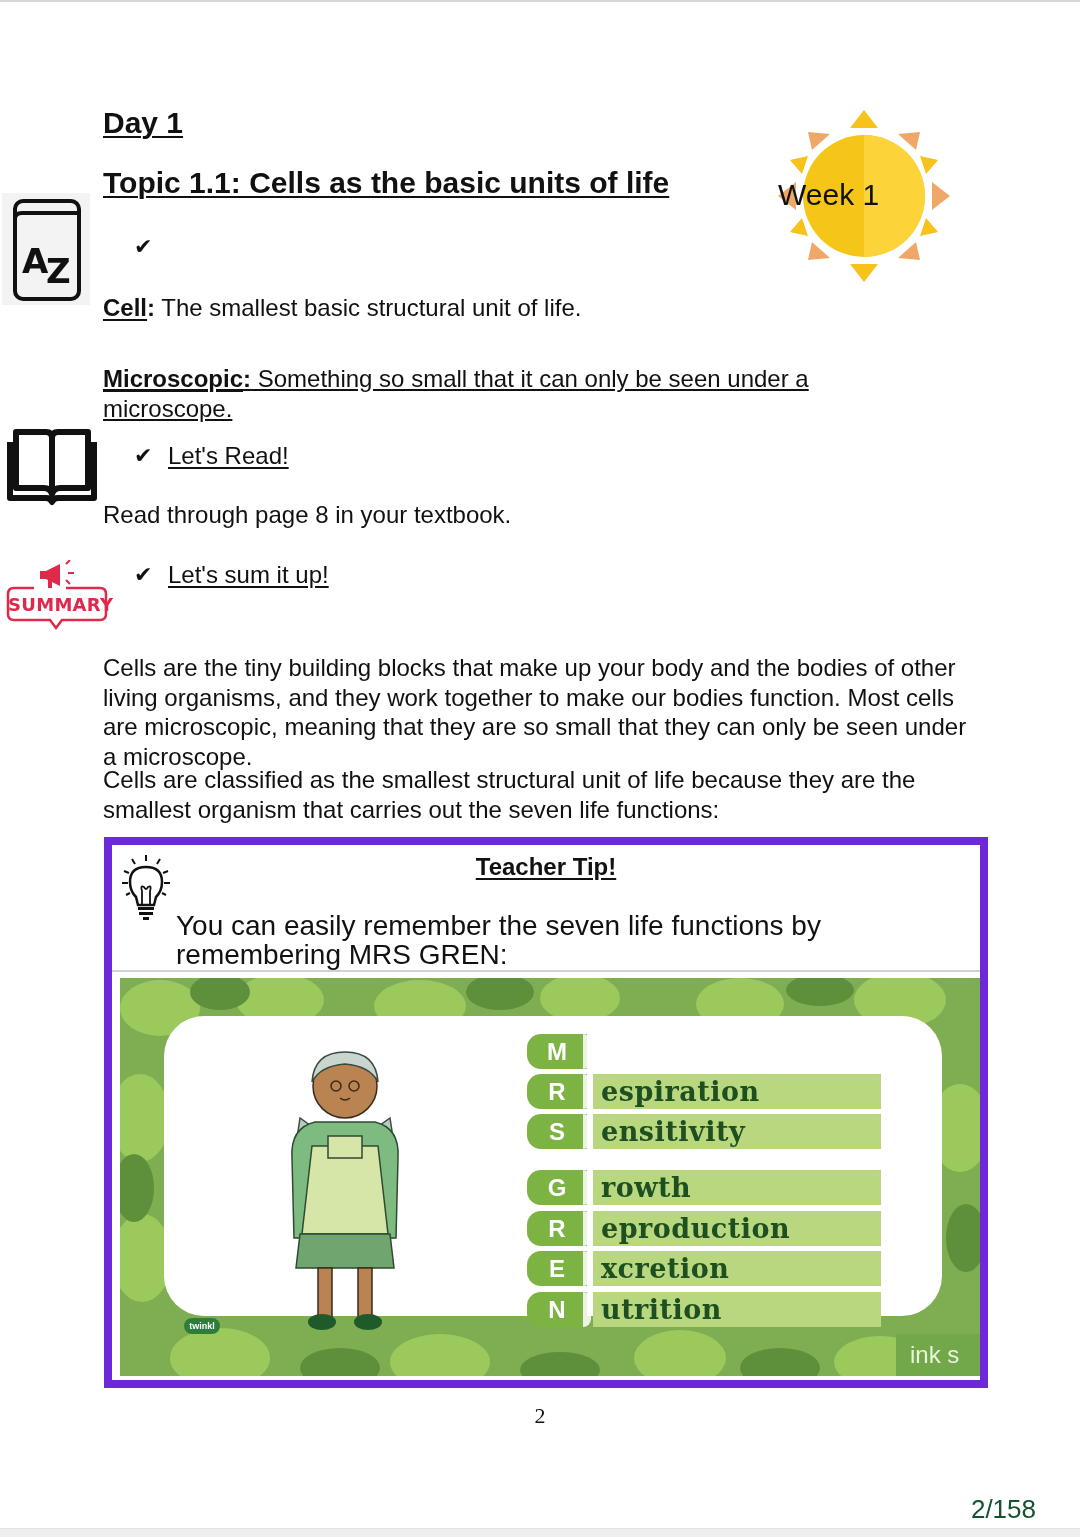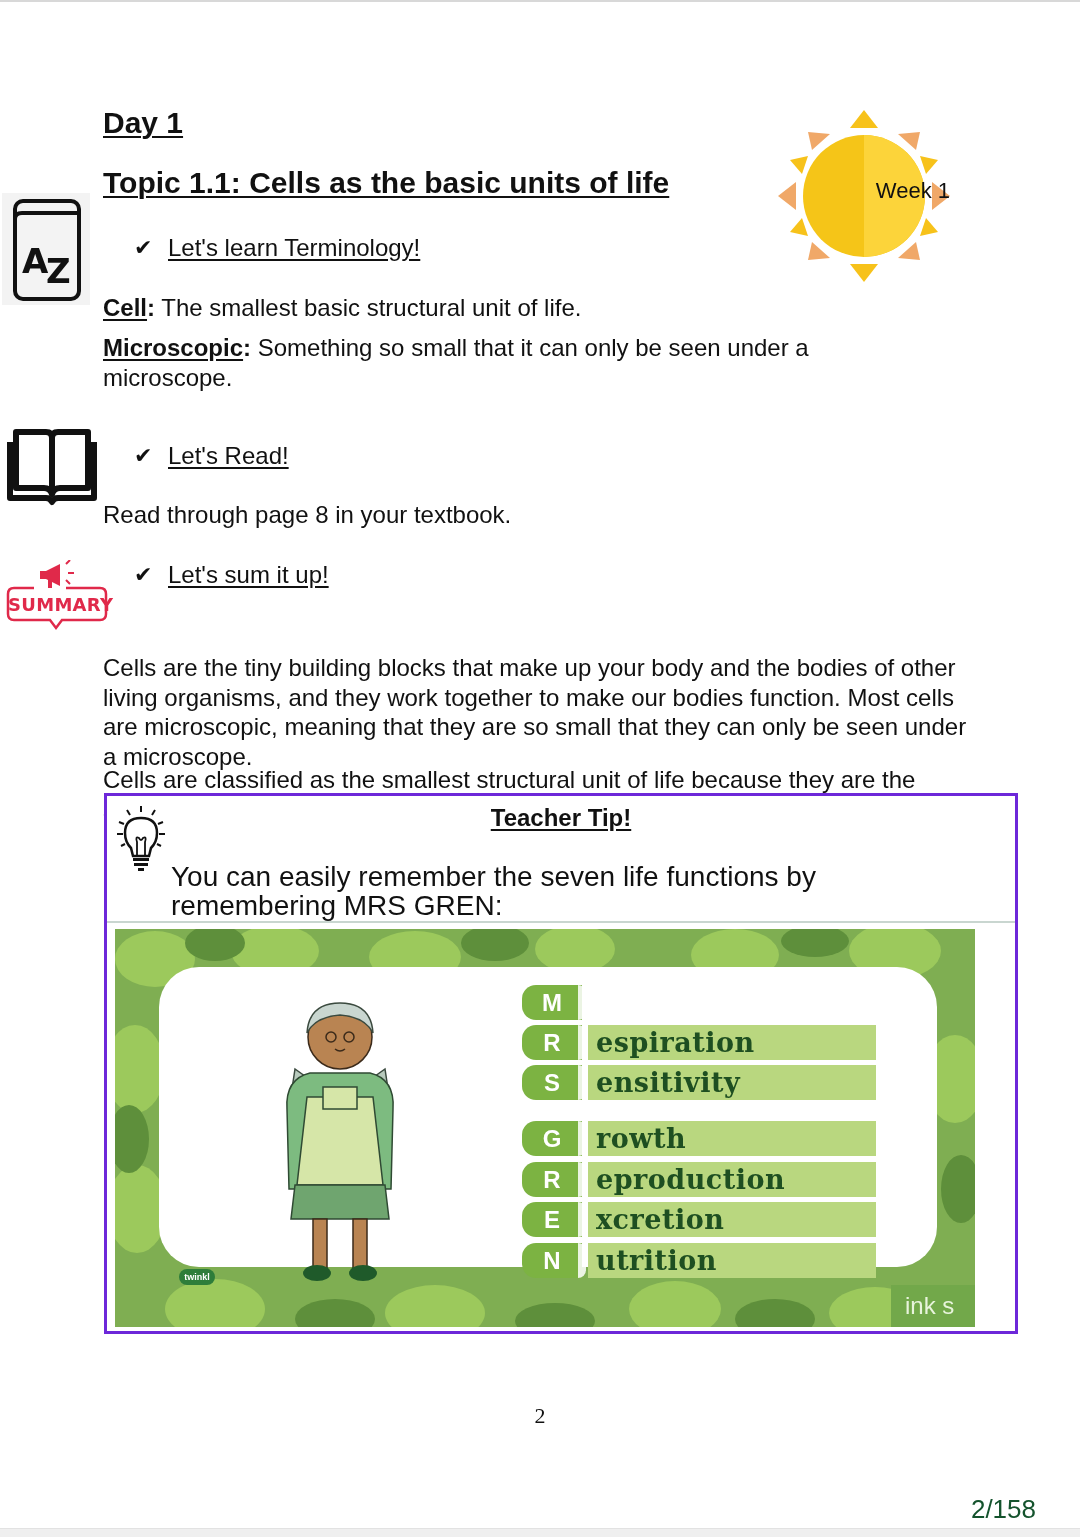--- a/index.html
+++ b/index.html
@@ -17,22 +17,22 @@
   .check-row { font-size: 24px; display: flex; align-items: center; }
   .check-row .tick { font-size: 22px; width: 34px; }
   .check-row .lbl { text-decoration: underline; text-underline-offset: 3px; }
   .para { left: 103px; font-size: 24px; line-height: 29.5px; width: 880px; }
   .term { font-weight: bold; text-decoration: underline; text-underline-offset: 3px; }
   .colon { font-weight: bold; }
   .icon-box { position: absolute; }
 
   
   .tip {
-    position: absolute; left: 104px; top: 793px; width: 868px; height: 535px;
-    border: 3px solid #6d28d9; background: #fff; padding-left: 40px;
+    position: absolute; left: 104px; top: 837px; width: 868px; height: 535px;
+    border: 8px solid #6d28d9; background: #fff;
   }
   .tip-title { position: absolute; left: 0; width: 100%; top: 8px; text-align: center; font-size: 24px; font-weight: bold; text-decoration: underline; text-underline-offset: 3px; }
   .tip-text { position: absolute; left: 64px; top: 66px; font-size: 28px; line-height: 29px; width: 780px; }
   .tip-divider { position: absolute; left: 0; top: 125px; width: 100%; height: 2px; background: #c9d6d0; }
 
   .poster { position: absolute; left: 8px; top: 133px; width: 860px; height: 398px; background: #6d9d45; overflow: hidden; }
   .poster-inner { position: absolute; left: 44px; top: 38px; width: 778px; height: 300px; background: #ffffff; border-radius: 40px; }
 
   .mrs-row { position: absolute; left: 407px; height: 35px; width: 354px; display: flex; }
   .mrs-letter { width: 60px; height: 35px; background: #7cb342; color: #fff; font-weight: bold; font-size: 24px; display: flex; align-items: center; justify-content: center; border-radius: 14px 0 0 14px; position: relative; }
@@ -65,41 +65,40 @@
       <polygon points="142,150 120,148 138,132" fill="#f0a868"></polygon>
       <polygon points="12,50 30,46 24,64" fill="#f7c21a"></polygon>
       <polygon points="160,50 142,46 148,64" fill="#f7c21a"></polygon>
       <polygon points="12,122 30,126 24,108" fill="#f7c21a"></polygon>
       <polygon points="160,122 142,126 148,108" fill="#f7c21a"></polygon>
     </g>
     <circle cx="86" cy="86" r="64" fill="#ffffff"></circle>
     <circle cx="86" cy="86" r="61" fill="#f5c518"></circle>
     <path d="M86 25 A61 61 0 0 1 86 147 Z" fill="#fcd43a"></path>
   </svg>
-  <div class="abs" style="left:0;top:68px;width:172px;text-align:right;font-size:22px;color:#111;">Week 1</div>
+  <div class="abs" style="left:0;top:68px;width:172px;text-align:left;font-size:30px;color:#111;">Week 1</div>
 </div>
 
 <div class="icon-box" style="left:2px;top:193px;width:88px;height:112px;background:#f3f3f3;">
   <svg width="88" height="112" viewBox="0 0 88 112">
     <rect x="13" y="8" width="64" height="98" rx="8" fill="none" stroke="#111" stroke-width="4"></rect>
     <path d="M13 26 Q13 20 20 20 L77 20" fill="none" stroke="#111" stroke-width="4"></path>
     <text x="20" y="80" font-family="DejaVu Sans, sans-serif" font-weight="bold" font-size="34" fill="#111">A</text>
     <text x="44" y="90" font-family="DejaVu Sans, sans-serif" font-weight="bold" font-size="34" fill="#111">Z</text>
   </svg>
 </div>
 
 <div class="abs check-row" style="left:134px;top:234px;">
   <span class="tick">✔</span>
-  <span class="lbl">Let's learn Terminology!</span>
 </div>
 
 <div class="abs para" style="top:293px;">
   <span class="term">Cell</span><span class="colon">:</span><span> The smallest basic structural unit of life.</span>
 </div>
-<div class="abs para" style="top:333px;width:760px;">
+<div class="abs para" style="top:364px;width:760px;text-decoration:underline;">
   <span class="term">Microscopic</span><span class="colon">:</span><span> Something so small that it can only be seen under a microscope.</span>
 </div>
 
 <div class="icon-box" style="left:6px;top:418px;width:92px;height:88px;">
   <svg width="92" height="88" viewBox="0 0 92 88">
     <path d="M10 14 L40 14 Q46 14 46 20 L46 76 Q44 70 38 70 L10 70 Z" fill="none" stroke="#111" stroke-width="6" stroke-linejoin="round"></path>
     <path d="M82 14 L52 14 Q46 14 46 20 L46 76 Q48 70 54 70 L82 70 Z" fill="none" stroke="#111" stroke-width="6" stroke-linejoin="round"></path>
     <path d="M4 24 L4 80 L40 80 Q44 80 46 84 Q48 80 52 80 L88 80 L88 24" fill="none" stroke="#111" stroke-width="6" stroke-linejoin="round"></path>
   </svg>
 </div>

